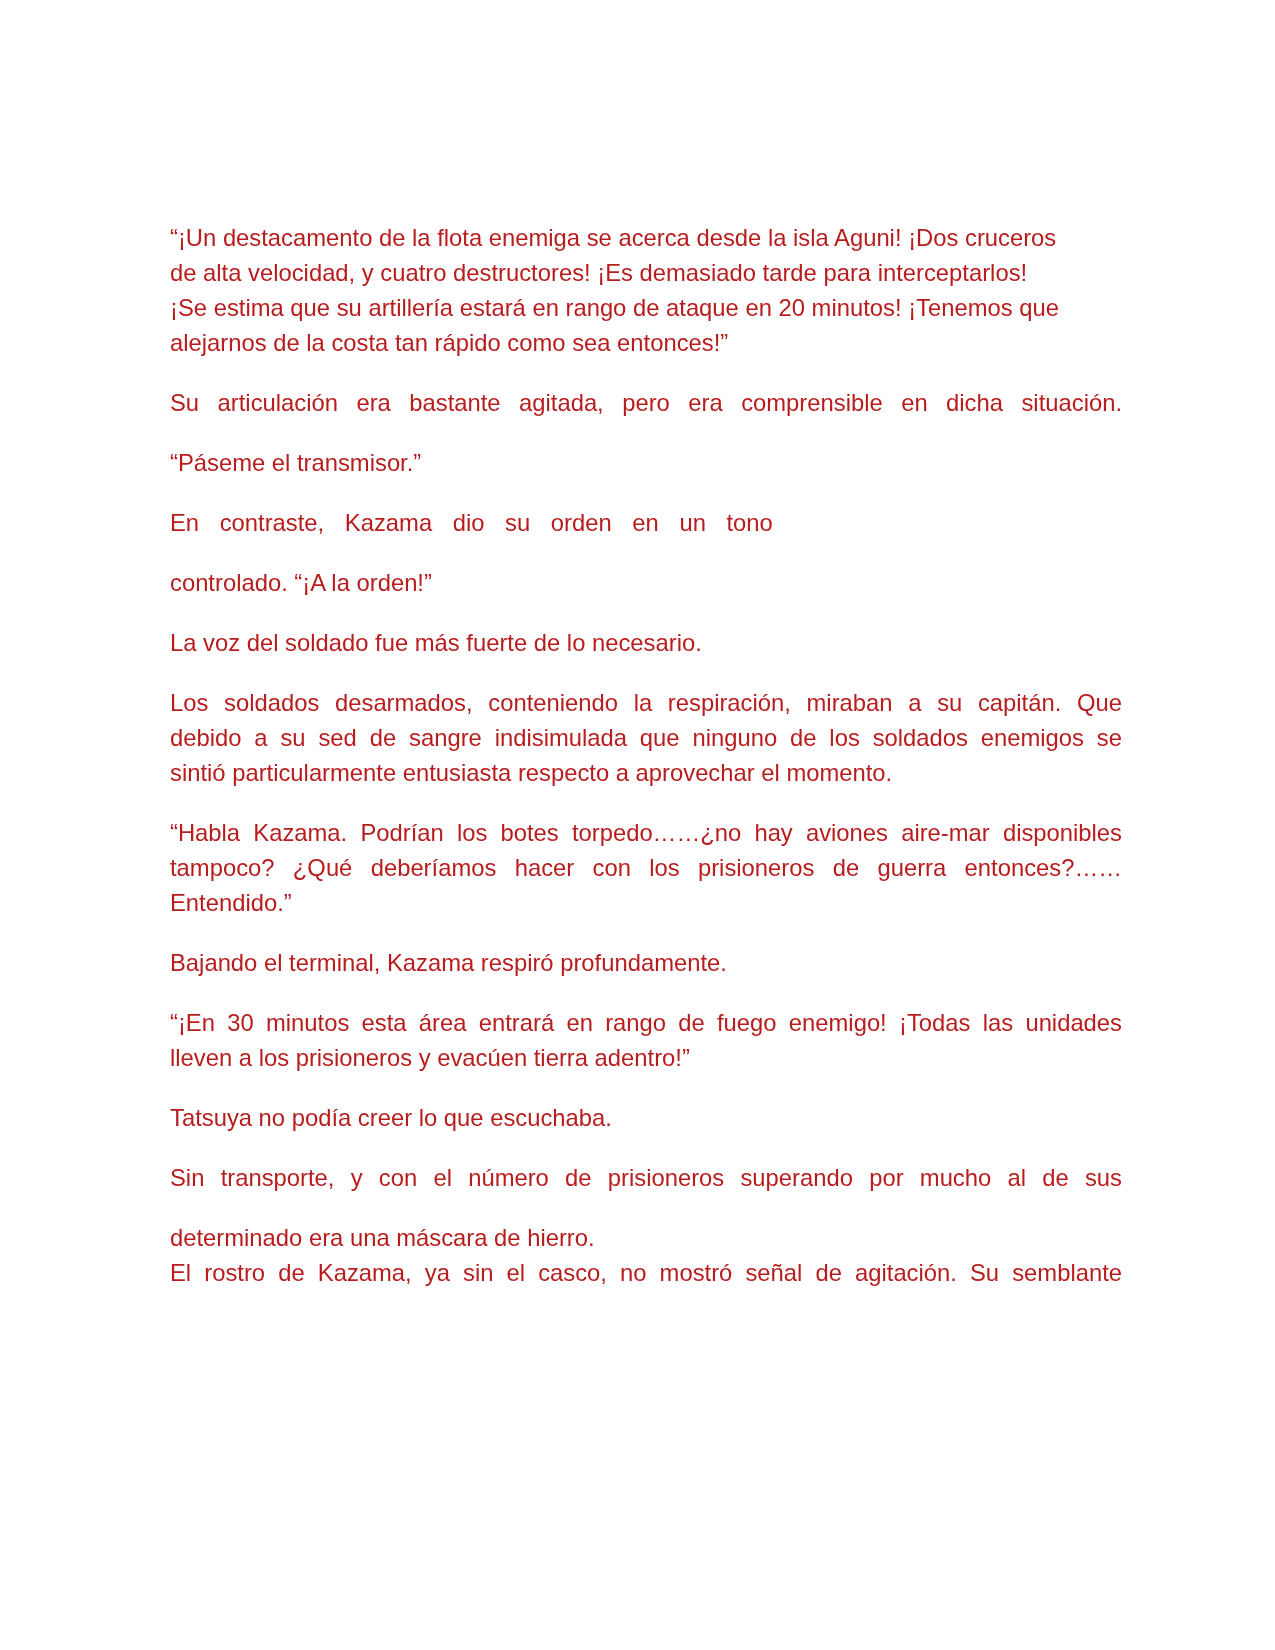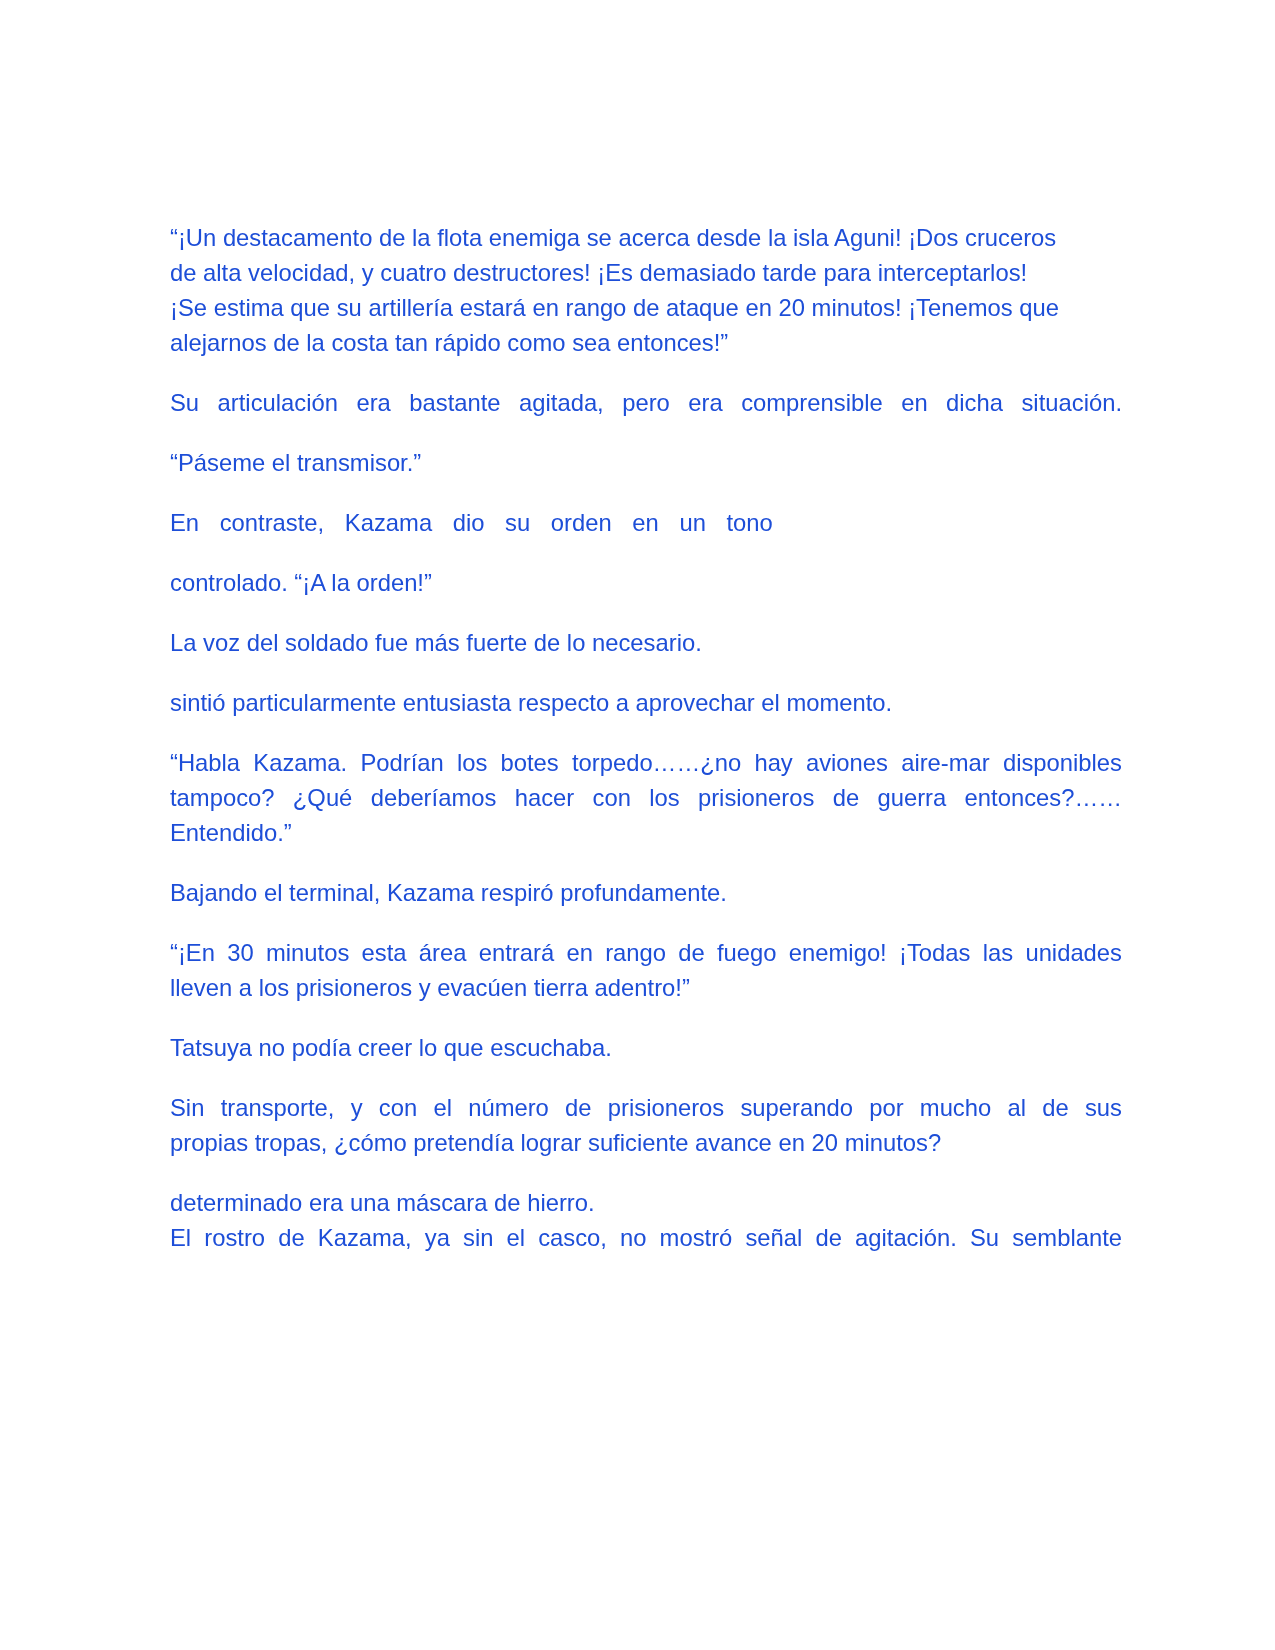--- a/index.html
+++ b/index.html
@@ -12,21 +12,21 @@
     height: 1650px;
     overflow: hidden;
     font-family: "Liberation Sans", "DejaVu Sans", sans-serif;
   }
   .page {
     box-sizing: border-box;
     width: 1275px;
     height: 1650px;
     padding: 220px 153px 0 170px;
     background: #ffffff;
-    color: #1d4ed8;
+    color: #b91c1c;
   }
   .para {
     margin: 0 0 25px 0;
     font-size: 23.8px;
     line-height: 35px;
     font-weight: 400;
   }
   .line {
     display: block;
     white-space: nowrap;
@@ -57,39 +57,40 @@
       <p class="para" style="word-spacing: 14px; margin-top: 8px;">
         <span class="line">En contraste, Kazama dio su orden en un tono</span>
       </p>
       <p class="para">
         <span class="line">controlado. “¡A la orden!”</span>
       </p>
       <p class="para">
         <span class="line">La voz del soldado fue más fuerte de lo necesario.</span>
       </p>
       <p class="para">
+        <span class="line stretch">Los soldados desarmados, conteniendo la respiración, miraban a su capitán. Que</span>
+        <span class="line stretch">debido a su sed de sangre indisimulada que ninguno de los soldados enemigos se</span>
         <span class="line">sintió particularmente entusiasta respecto a aprovechar el momento.</span>
       </p>
       <p class="para">
         <span class="line stretch">“Habla Kazama. Podrían los botes torpedo……¿no hay aviones aire-mar disponibles</span>
         <span class="line stretch">tampoco? ¿Qué deberíamos hacer con los prisioneros de guerra entonces?……</span>
         <span class="line">Entendido.”</span>
       </p>
       <p class="para">
         <span class="line">Bajando el terminal, Kazama respiró profundamente.</span>
       </p>
       <p class="para">
         <span class="line stretch">“¡En 30 minutos esta área entrará en rango de fuego enemigo! ¡Todas las unidades</span>
         <span class="line">lleven a los prisioneros y evacúen tierra adentro!”</span>
       </p>
       <p class="para">
         <span class="line">Tatsuya no podía creer lo que escuchaba.</span>
       </p>
       <p class="para">
         <span class="line stretch">Sin transporte, y con el número de prisioneros superando por mucho al de sus</span>
-        <span class="line">propias tropas, ¿cómo pretendía lograr suficiente avance en 20 minutos?</span>
       </p>
       <p class="para">
         <span class="line">determinado era una máscara de hierro.</span>
         <span class="line stretch">El rostro de Kazama, ya sin el casco, no mostró señal de agitación. Su semblante</span>
       </p>
     </div>
 </main>
 
 </body></html>

